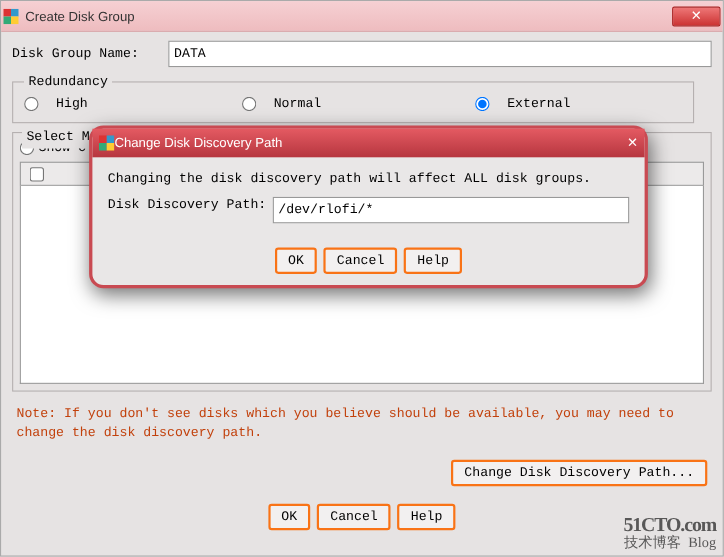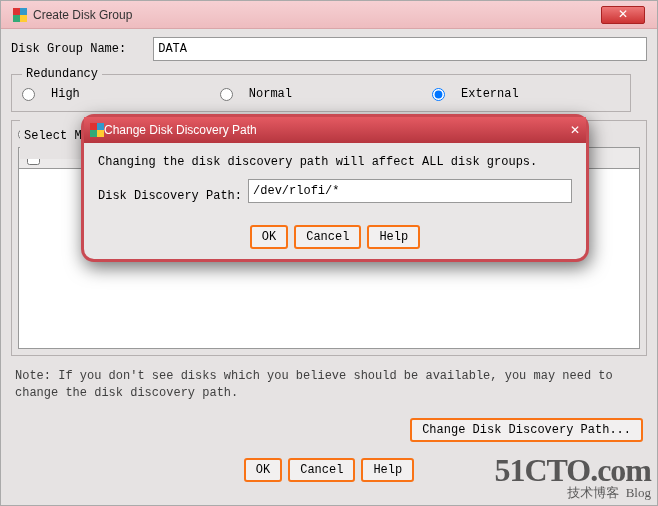--- a/index.html
+++ b/index.html
@@ -13,21 +13,21 @@
     position: relative;
     overflow: hidden;
     border: 1px solid #aaa;
   }
   .titlebar {
     height: 28px;
     background: linear-gradient(#f6d0d3, #eebcbf);
     border-bottom: 1px solid #d9a6a9;
     display: flex;
     align-items: center;
-    padding: 0 12px;
+    padding: 0 2px;
     font-family: "Segoe UI", Tahoma, sans-serif;
     font-size: 12px;
     color: #333;
   }
   .titlebar .app-icon {
     width: 14px; height: 14px; margin-right: 6px;
   }
   .titlebar .close {
     margin-left: auto;
     width: 44px; height: 18px;
@@ -61,38 +61,38 @@
   .radio-row { display: flex; gap: 140px; align-items: center; }
   .radio-row label { display: flex; align-items: center; gap: 16px; }
   input[type=radio], input[type=checkbox] { margin: 0; }
   .member-area {
     border: 1px solid #b5b0b0;
     padding: 6px;
     position: relative;
   }
   .member-area .legend-cut {
     position: absolute; top: -8px; left: 8px;
-    background: #e6e3e3; padding: 16px 4px;
+    background: #e6e3e3; padding: 4px 4px;
   }
   .table-head {
     margin-top: 6px;
     border: 1px solid #999;
     background: #eceaea;
     height: 22px;
     display: flex;
     align-items: center;
     padding-left: 8px;
   }
   .table-body {
     border: 1px solid #999;
     border-top: none;
     background: #fff;
     height: 180px;
   }
-  .note { margin: 12px 4px; color: #404040; line-height: 1.4; }
+  .note { margin: 12px 4px; color: #c2410c; line-height: 1.4; }
   .btn {
     font-family: "Courier New", monospace;
     font-size: 12px;
     background: #f2f0f0;
     border: 2px solid #f97316;
     border-radius: 3px;
     padding: 3px 10px;
     cursor: pointer;
   }
   .btn-row-right { display: flex; justify-content: flex-end; margin: 16px 4px; }
@@ -113,32 +113,32 @@
     color: #fff;
     display: flex; align-items: center;
     padding: 0 6px;
     font-family: "Segoe UI", Tahoma, sans-serif;
     font-size: 12px;
   }
   .modal .m-title .close {
     margin-left: auto;
   }
   .modal-body { padding: 12px 14px 10px 14px; }
-  .modal-body .row2 { display: flex; align-items: flex-end; margin-top: 10px; }
+  .modal-body .row2 { display: flex; align-items: flex-start; margin-top: 10px; }
   .modal-body .row2 label { margin-right: 6px; white-space: nowrap; }
   .watermark {
     position: absolute;
     right: 6px; bottom: 6px;
     font-family: Georgia, "Times New Roman", serif;
     color: rgba(40,40,40,0.75);
     text-align: right;
     line-height: 1;
     pointer-events: none;
   }
-  .watermark .big { font-size: 32px; font-weight: bold; letter-spacing: -1px; }
+  .watermark .big { font-size: 18px; font-weight: bold; letter-spacing: -1px; }
   .watermark .sub { font-size: 13px; }
   .app-icon svg { display:block; }
 </style>
 </head>
 <body>
 
 <div class="titlebar">
   <span class="app-icon">
     <svg width="14" height="14">
         <rect x="0" y="0" width="7" height="7" fill="#d33"></rect>

